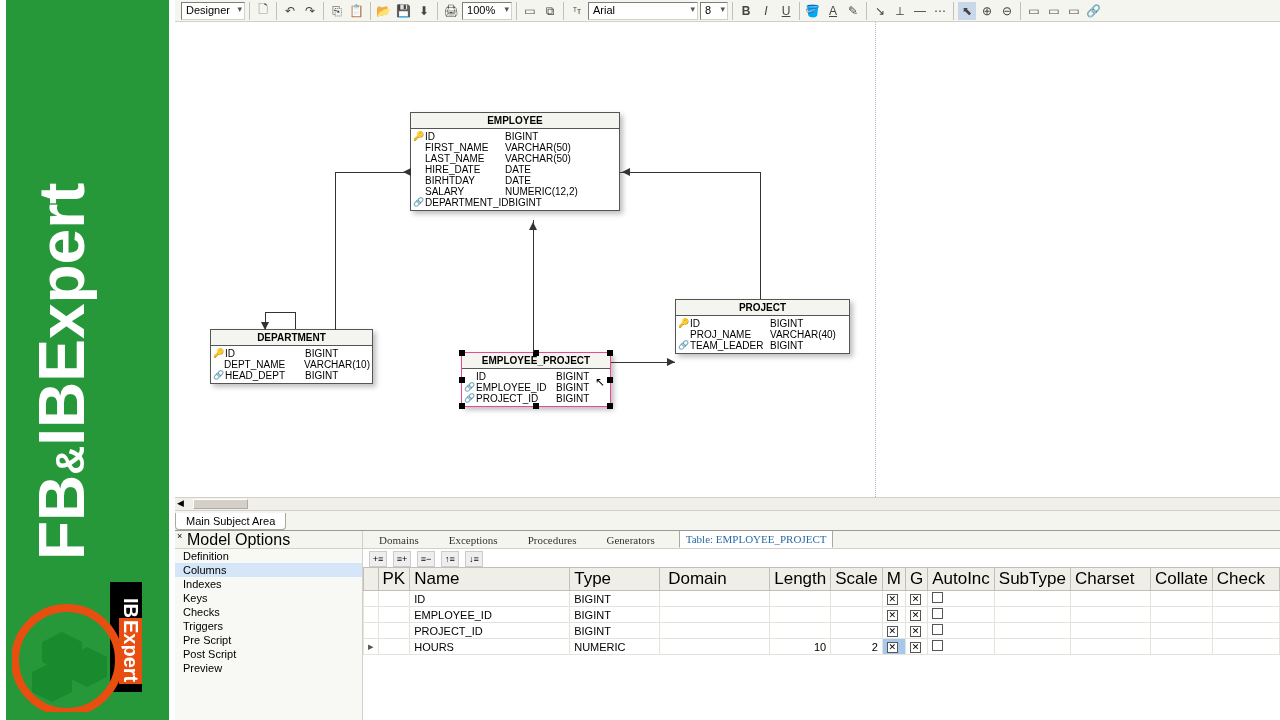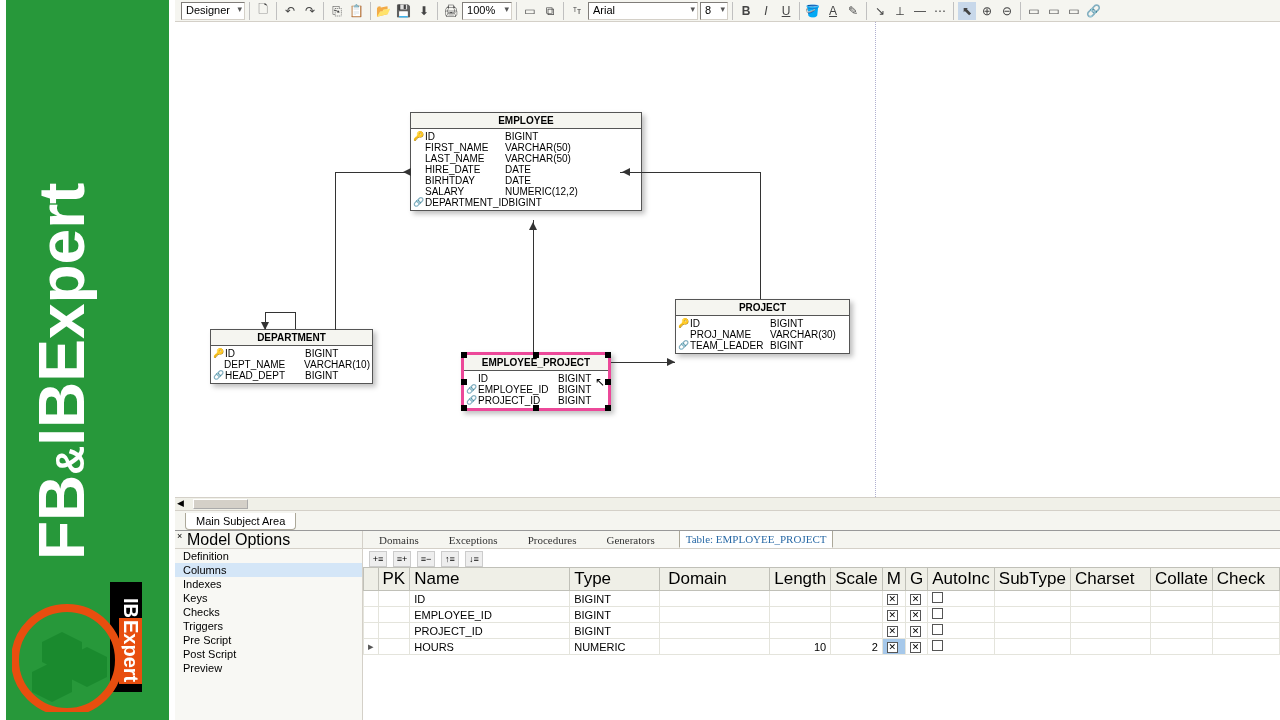--- a/index.html
+++ b/index.html
@@ -25,34 +25,34 @@
   .canvas-area { flex: 1; background: #fff; position: relative; overflow: hidden; }
   .dotted-v { position: absolute; top: 0; bottom: 0; left: 700px; border-left: 1px dotted #b0b0d0; }
   
   .entity { position: absolute; border: 1px solid #555; background: #fff; box-shadow: 3px 3px 5px rgba(0,0,0,0.25); font-size: 10px; }
   .entity-title { text-align: center; font-weight: bold; border-bottom: 1px solid #555; padding: 2px 4px; background: #f5f5f0; }
   .entity-body { padding: 2px; }
   .entity-row { display: flex; white-space: nowrap; }
   .entity-row .key { width: 12px; font-size: 9px; color: #b08000; }
   .entity-row .fname { flex: 0 0 auto; min-width: 80px; }
   .entity-row .ftype { flex: 0 0 auto; }
-  .entity.selected { border: 3px solid #ec4899; }
+  .entity.selected { border: 1px solid #ec4899; }
   .handle { position: absolute; width: 6px; height: 6px; background: #000; }
   
   .arrow-line { position: absolute; background: #333; }
   .arrow-head { position: absolute; width: 0; height: 0; }
   .arrow-head.left { border-top: 4px solid transparent; border-bottom: 4px solid transparent; border-right: 8px solid #333; }
   .arrow-head.right { border-top: 4px solid transparent; border-bottom: 4px solid transparent; border-left: 8px solid #333; }
   .arrow-head.down { border-left: 4px solid transparent; border-right: 4px solid transparent; border-top: 8px solid #333; }
   .arrow-head.up { border-left: 4px solid transparent; border-right: 4px solid transparent; border-bottom: 8px solid #333; }
   
   .hscroll { height: 13px; background: #f0f0e8; border-top: 1px solid #d4d0c8; position: relative; }
   .hscroll .thumb { position: absolute; left: 18px; top: 1px; width: 55px; height: 10px; background: #d4d0c8; border: 1px outset #fff; }
   
-  .tabbar { height: 20px; background: #f5f5f0; border-top: 1px solid #d4d0c8; display: flex; align-items: flex-end; padding-left: 10px; }
+  .tabbar { height: 20px; background: #f5f5f0; border-top: 1px solid #d4d0c8; display: flex; align-items: flex-end; padding-left: 0; }
   .tabbar .tab { border: 1px solid #aca899; border-top: none; background: #fff; padding: 2px 10px; font-size: 11px; border-radius: 0 0 4px 4px; }
   
   .panel { height: 190px; border-top: 1px solid #999; display: flex; position: relative; background: #fff; }
   .close-x { position: absolute; left: 2px; top: 0; width: 10px; height: 10px; font-size: 9px; cursor: pointer; }
   .panel-side { width: 188px; border-right: 1px solid #d4d0c8; background: #f8f8f4; }
   .side-tabs { height: 18px; background: #f5f5f0; border-bottom: 1px solid #d4d0c8; display: flex; font-size: 16px; gap: 12px; padding: 0 12px; align-items: center; white-space: nowrap; overflow: hidden; }
   .side-list { font-size: 11px; }
   .side-item { padding: 1px 8px; cursor: pointer; }
   .side-item.sel { background: #d4e6f7; }
   
@@ -141,21 +141,21 @@
     <span class="sep"></span>
     <span class="tbtn">▭</span>
     <span class="tbtn">▭</span>
     <span class="tbtn">▭</span>
     <span class="tbtn">🔗</span>
   </div>
 
   <div class="canvas-area">
     <div class="dotted-v"></div>
 
-    <div class="entity" style="left:235px; top:90px; width:232px;">
+    <div class="entity" style="left:235px; top:90px; width:210px;">
       <div class="entity-title">EMPLOYEE</div>
       <div class="entity-body" id="emp-body">
           <div class="entity-row">
             <span class="key">🔑</span>
             <span class="fname">ID</span>
             <span class="ftype">BIGINT</span>
           </div>
           <div class="entity-row">
             <span class="key"></span>
             <span class="fname">FIRST_NAME</span>
@@ -243,21 +243,21 @@
       <div class="entity-title">PROJECT</div>
       <div class="entity-body" id="proj-body">
           <div class="entity-row">
             <span class="key">🔑</span>
             <span class="fname">ID</span>
             <span class="ftype">BIGINT</span>
           </div>
           <div class="entity-row">
             <span class="key"></span>
             <span class="fname">PROJ_NAME</span>
-            <span class="ftype">VARCHAR(30)</span>
+            <span class="ftype">VARCHAR(40)</span>
           </div>
           <div class="entity-row">
             <span class="key">🔗</span>
             <span class="fname">TEAM_LEADER</span>
             <span class="ftype">BIGINT</span>
           </div>
         </div>
     </div>
 
     <div class="arrow-line" style="left:90px; top:290px; width:1px; height:17px;"></div>

